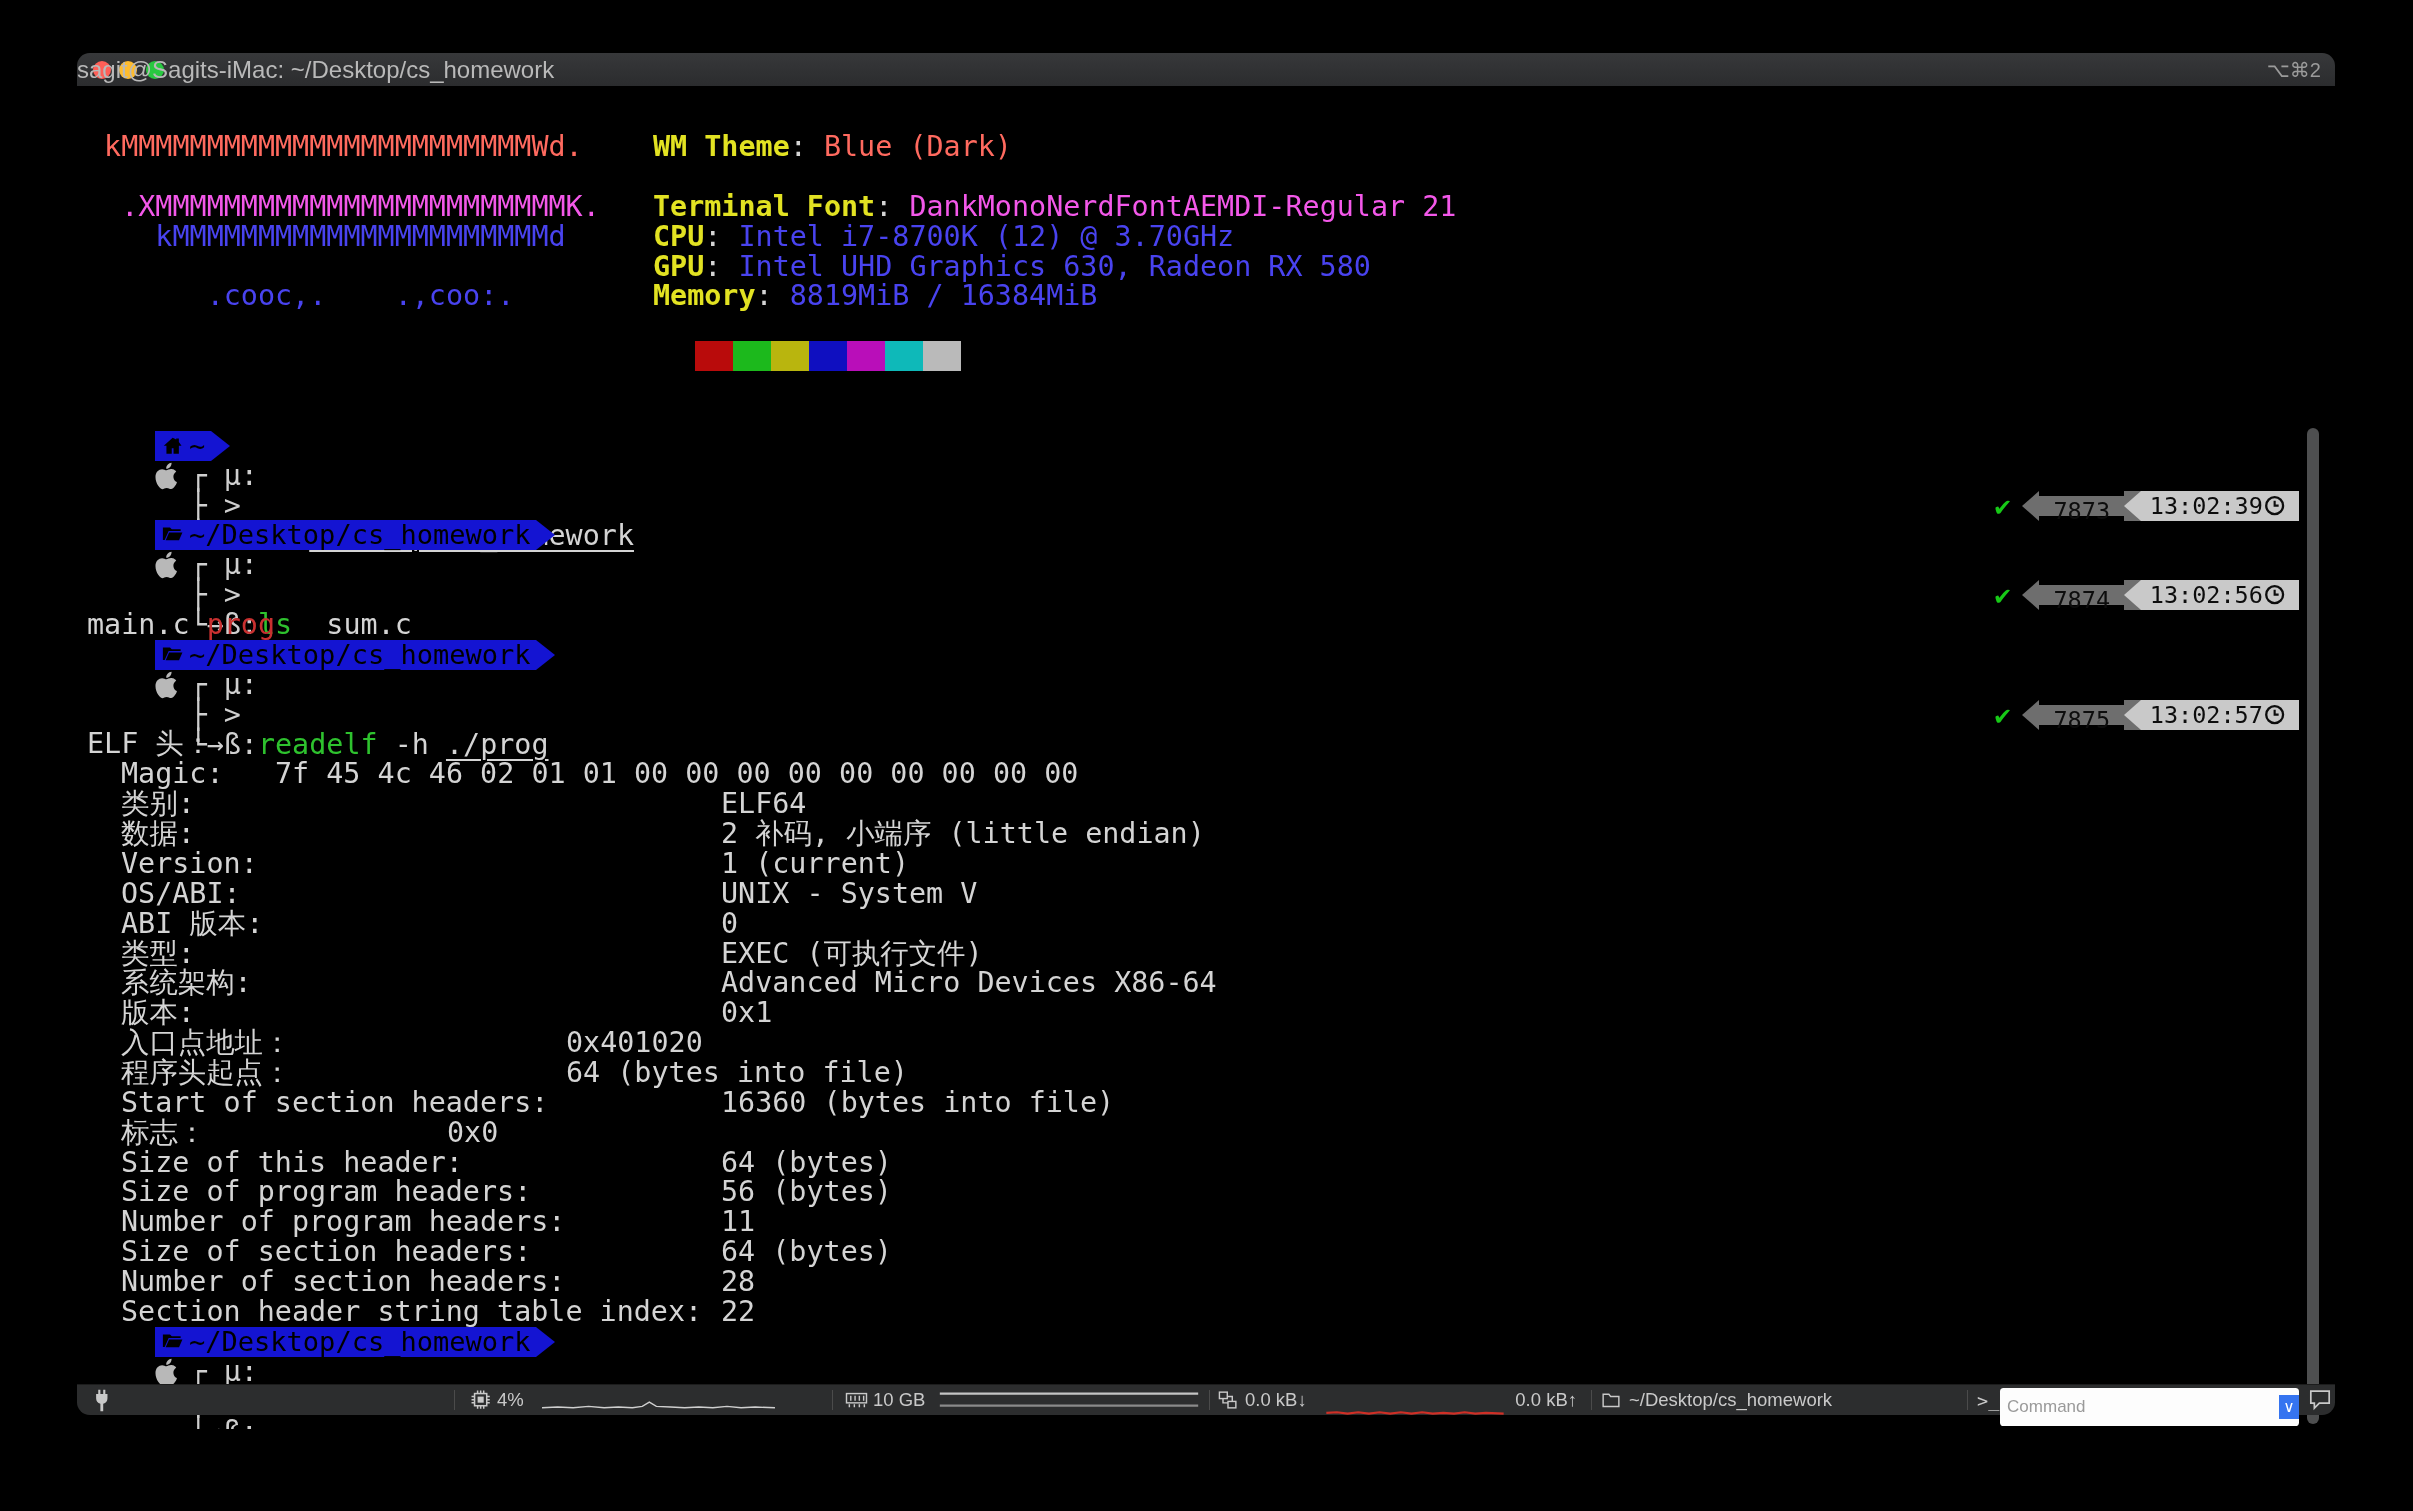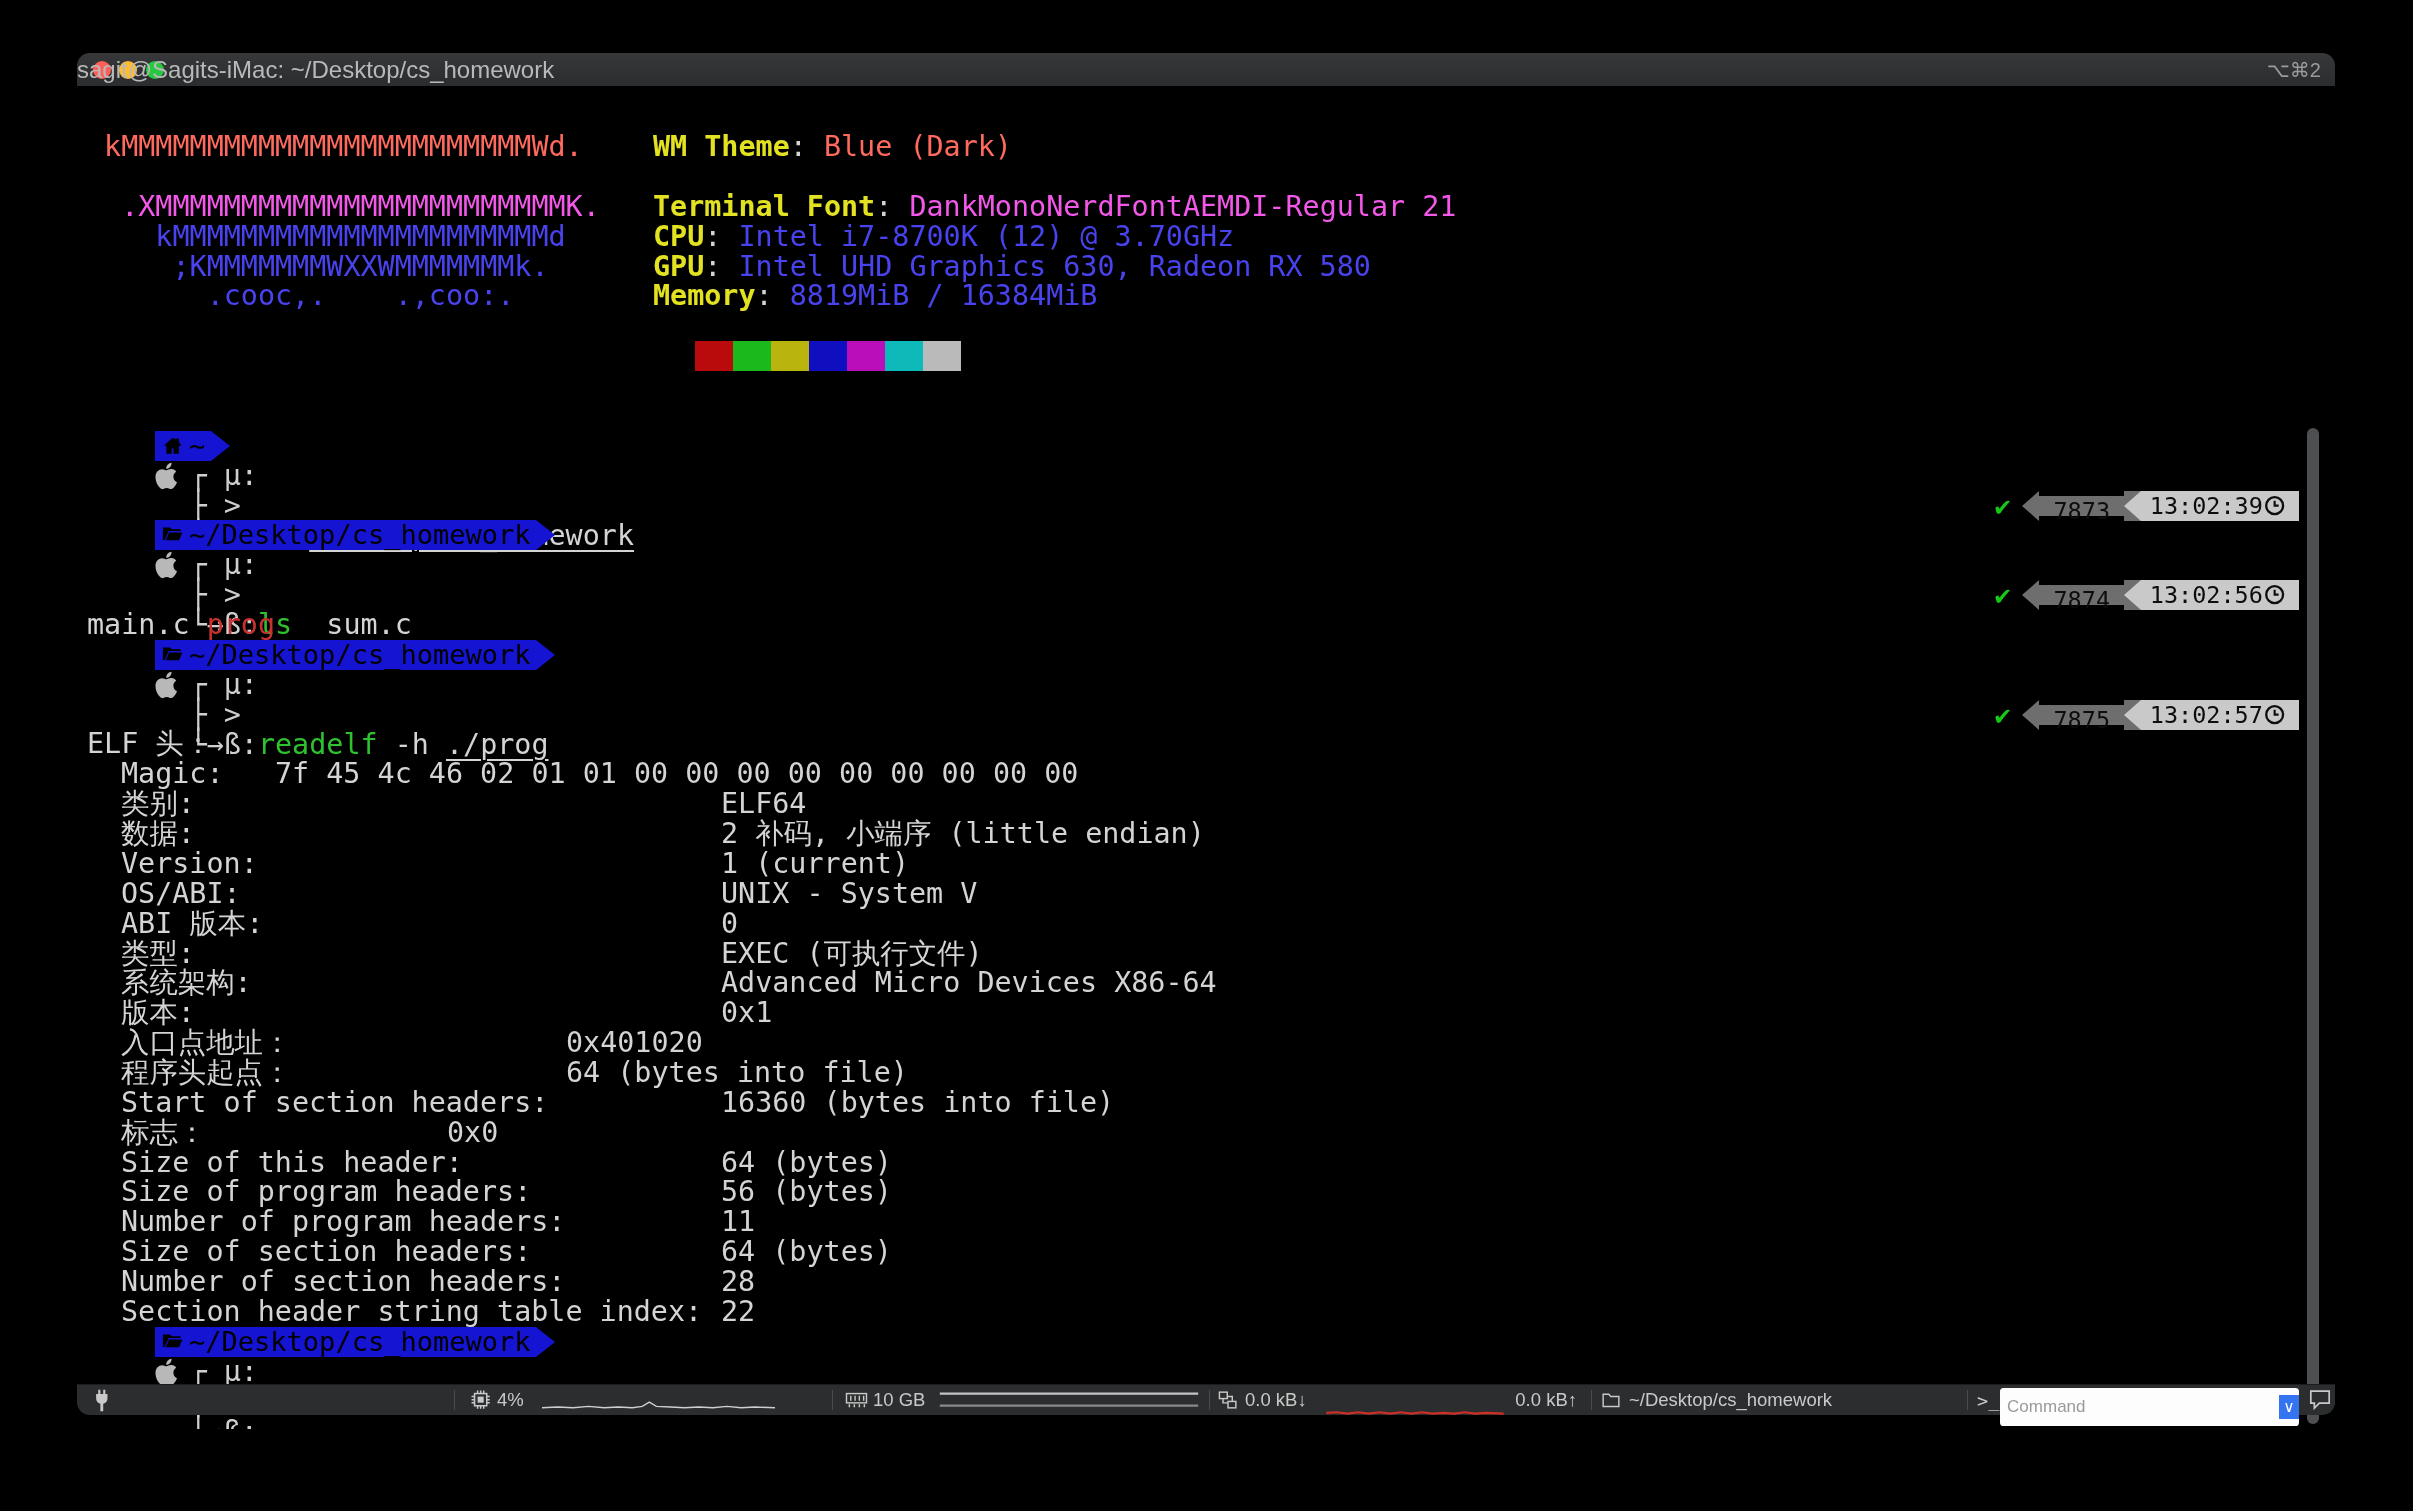--- a/index.html
+++ b/index.html
@@ -78,21 +78,21 @@
     </div>
     <div class="wtitle">sagit@Sagits-iMac: ~/Desktop/cs_homework</div>
     <div class="wshort">⌥⌘2</div>
   </div>
 
   <div class="content">
 
     <div class="tl art-red" style="top:2.1px"><span> kMMMMMMMMMMMMMMMMMMMMMMMMWd.</span><span class="nfo"><span class="nlabel">WM Theme</span><span class="nsep">: </span><span>Blue (Dark)</span></span></div>
     <div class="tl art-mag" style="top:62px"><span>  .XMMMMMMMMMMMMMMMMMMMMMMMMK.</span><span class="nfo"><span class="nlabel">Terminal Font</span><span class="nsep">: </span><span>DankMonoNerdFontAEMDI-Regular 21</span></span></div>
     <div class="tl art-blue" style="top:92px"><span>    kMMMMMMMMMMMMMMMMMMMMMMd</span><span class="nfo"><span class="nlabel">CPU</span><span class="nsep">: </span><span>Intel i7-8700K (12) @ 3.70GHz</span></span></div>
-    <div class="tl art-blue" style="top:122px"><span>     ;KMMMMMMMWXXWMMMMMMMk.</span><span class="nfo"><span class="nlabel">GPU</span><span class="nsep">: </span><span>Intel UHD Graphics 630, Radeon RX 580</span></span></div>
+    <div class="tl art-blue" style="top:122px"><span class="nfo"><span class="nlabel">GPU</span><span class="nsep">: </span><span>Intel UHD Graphics 630, Radeon RX 580</span></span></div>
     <div class="tl art-blue" style="top:151px"><span>       .cooc,.    .,coo:.</span><span class="nfo"><span class="nlabel">Memory</span><span class="nsep">: </span><span>8819MiB / 16384MiB</span></span></div>
 
     <div class="swatches">
       <div class="sw" style="background:#000000"></div>
         <div class="sw" style="background:#b90b0b"></div>
       <div class="sw" style="background:#1cb91c"></div>
         <div class="sw" style="background:#b9b50e"></div>
       <div class="sw" style="background:#0f0fc0"></div>
         <div class="sw" style="background:#b90eb9"></div>
       <div class="sw" style="background:#0eb9b9"></div>

